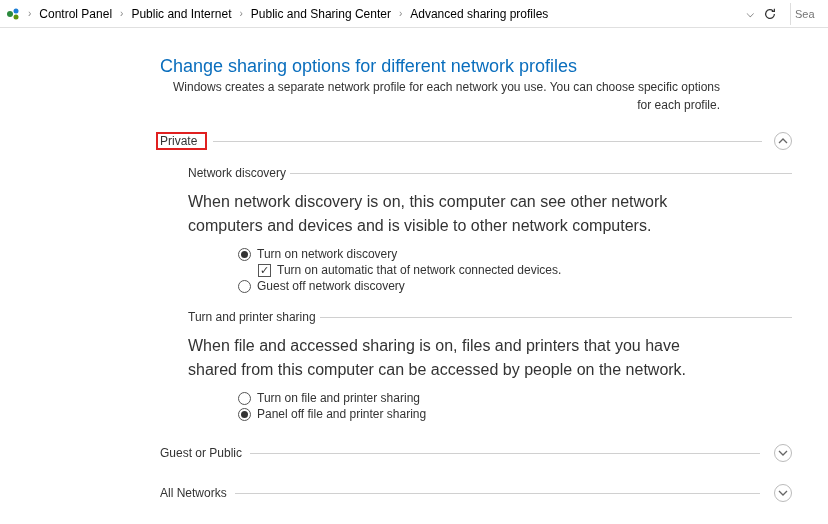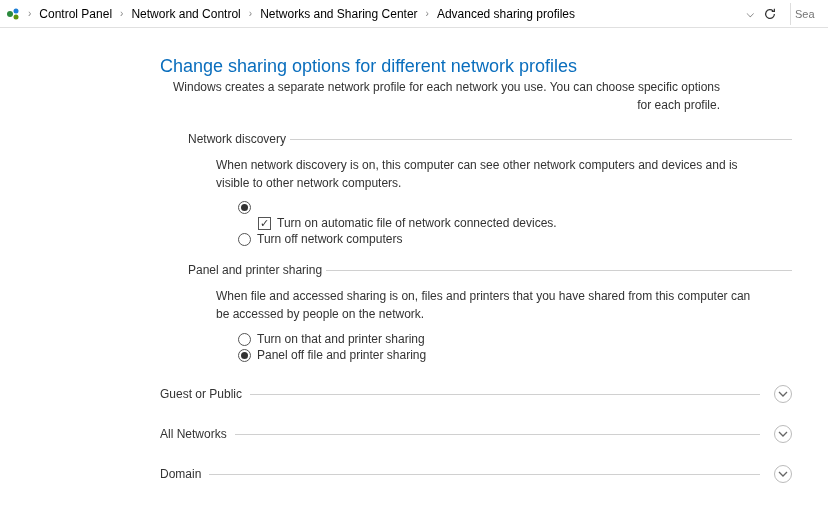--- a/index.html
+++ b/index.html
@@ -84,23 +84,22 @@
     }
     .section {
       margin: 16px 0 4px 28px;
     }
     .section-header {
       display: flex; align-items: center; gap: 4px;
       margin-bottom: 10px;
     }
     .section-title { font-size: 12px; color: #333; white-space: nowrap; }
     .section-body {
-      margin-left: 28px;
       max-width: 540px;
-      font-size: 12px;
+      font-size: 16px;
       line-height: 1.5;
       color: #333;
       margin-bottom: 8px;
     }
     .radio-group { margin-left: 50px; margin-top: 2px; }
     .radio-row, .check-row {
       display: flex; align-items: center; gap: 6px;
       font-size: 12px; color: #333;
       padding: 1px 0;
       cursor: default;
@@ -137,75 +136,87 @@
     <svg width="16" height="16" viewBox="0 0 16 16">
       <circle cx="5" cy="8" r="3" fill="#2b8a3e"></circle>
       <circle cx="11" cy="5" r="2.5" fill="#1c7ed6"></circle>
       <circle cx="11" cy="11" r="2.5" fill="#5c940d"></circle>
     </svg>
   </span>
   <span class="breadcrumb">
     <span class="sep">›</span>
     <span class="crumb">Control Panel</span>
     <span class="sep">›</span>
-    <span class="crumb">Network and Control</span>
-    <span class="sep">›</span>
-    <span class="crumb">Networks and Sharing Center</span>
+    <span class="crumb">Public and Internet</span>
+    <span class="sep">›</span>
+    <span class="crumb">Public and Sharing Center</span>
     <span class="sep">›</span>
     <span class="crumb">Advanced sharing profiles</span>
   </span>
   <div class="nav-right">
     <span class="dd">⌵</span>
     <span class="refresh">
       <svg width="14" height="14" viewBox="0 0 16 16" fill="none" stroke="#333" stroke-width="1.4">
         <path d="M13 8a5 5 0 1 1-1.5-3.5"></path>
           <path d="M13 2v3h-3"></path>
       </svg>
     </span>
     <input class="search" placeholder="Sea" style="">
   </div>
 </div>
 
 <div class="content">
   <div class="title">Change sharing options for different network profiles</div>
   <div class="subtitle">Windows creates a separate network profile for each network you use. You can choose specific options for each profile.</div>
 
   <div class="profile">
+    <div class="profile-header">
+      <span class="highlight-box">
+        <span class="profile-label">Private</span>
+      </span>
+      <span class="hr-line"></span>
+      <span class="chevron">
+        <svg width="10" height="10" viewBox="0 0 10 10">
+            <path d="M1 7 L5 3 L9 7" fill="none" stroke="#666" stroke-width="1.3"></path>
+          </svg>
+      </span>
+    </div>
 
     <div class="section">
       <div class="section-header">
         <span class="section-title">Network discovery</span>
         <span class="hr-line"></span>
       </div>
       <div class="section-body">When network discovery is on, this computer can see other network computers and devices and is visible to other network computers.</div>
       <div class="radio-group">
         <div class="radio-row">
           <span class="radio checked"></span>
+          <span>Turn on network discovery</span>
         </div>
         <div class="check-row sub-indent">
           <span class="checkbox">✓</span>
-          <span>Turn on automatic file of network connected devices.</span>
+          <span>Turn on automatic that of network connected devices.</span>
         </div>
         <div class="radio-row">
           <span class="radio"></span>
-          <span>Turn off network computers</span>
+          <span>Guest off network discovery</span>
         </div>
       </div>
     </div>
 
     <div class="section">
       <div class="section-header">
-        <span class="section-title">Panel and printer sharing</span>
+        <span class="section-title">Turn and printer sharing</span>
         <span class="hr-line"></span>
       </div>
       <div class="section-body">When file and accessed sharing is on, files and printers that you have shared from this computer can be accessed by people on the network.</div>
       <div class="radio-group">
         <div class="radio-row">
           <span class="radio"></span>
-          <span>Turn on that and printer sharing</span>
+          <span>Turn on file and printer sharing</span>
         </div>
         <div class="radio-row">
           <span class="radio checked"></span>
           <span>Panel off file and printer sharing</span>
         </div>
       </div>
     </div>
   </div>
 
   <div class="collapsed-row">

